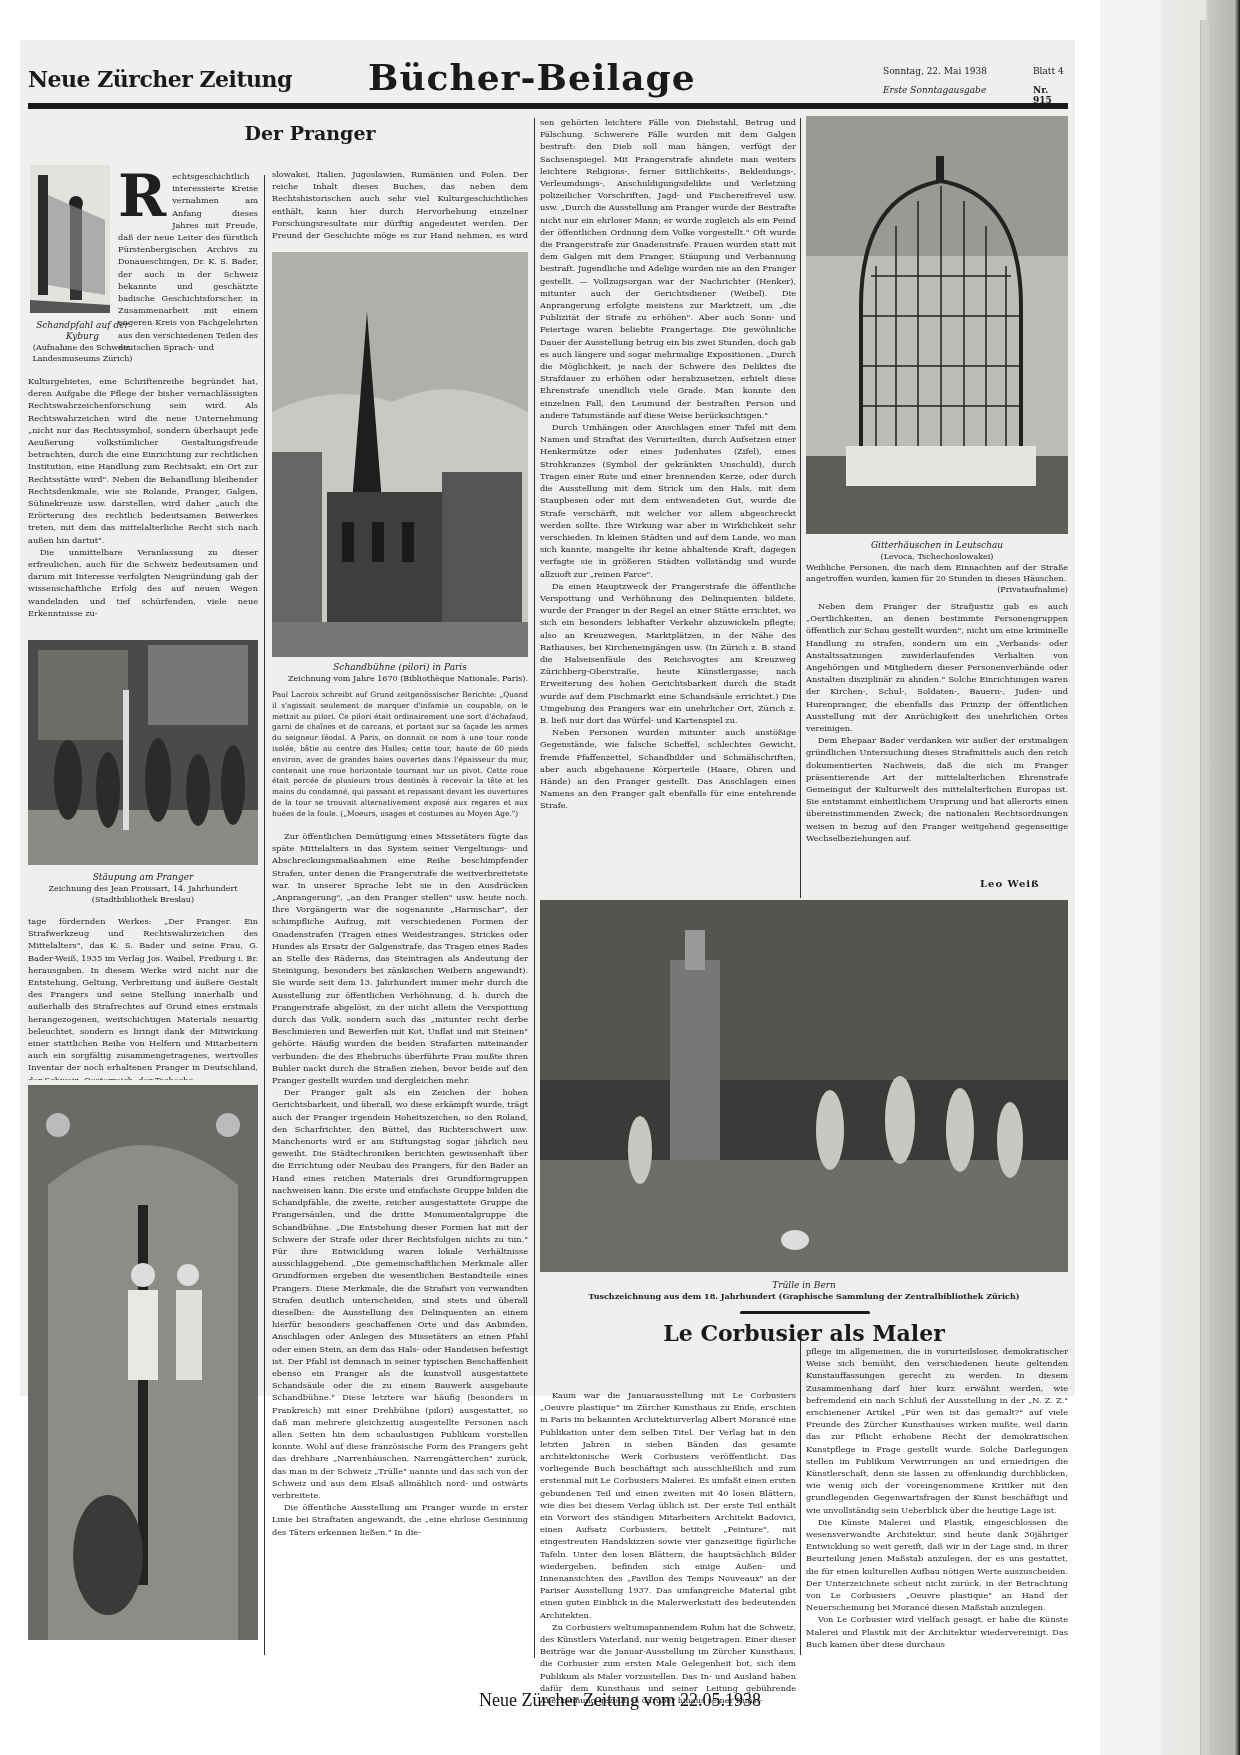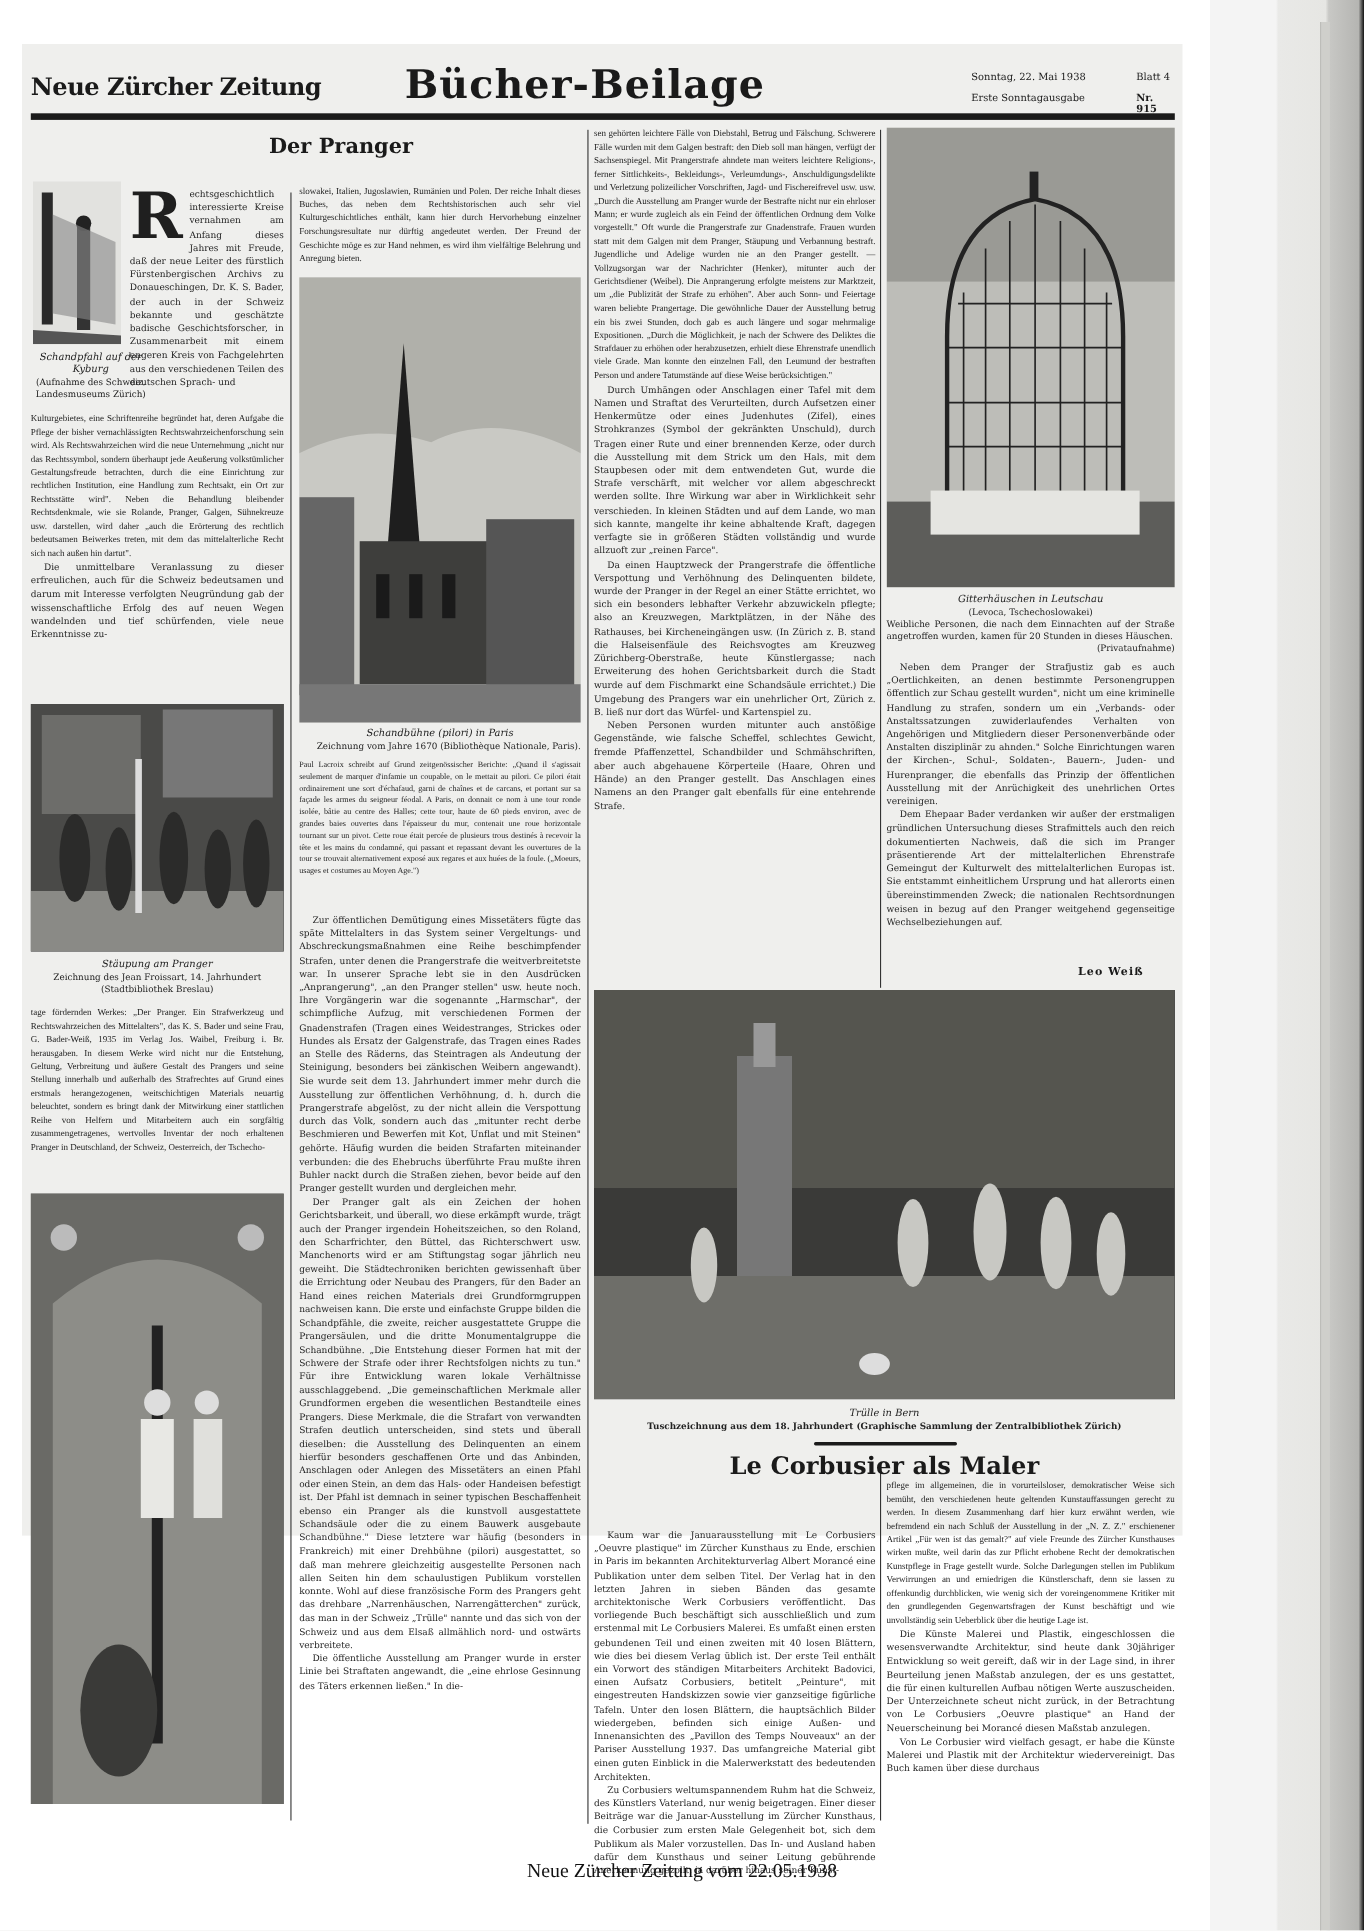--- a/index.html
+++ b/index.html
@@ -4,29 +4,29 @@
 <style>
   html, body { margin:0; padding:0; }
   body { width:1240px; height:1755px; background:#ffffff; position:relative; overflow:hidden; font-family:"DejaVu Serif", serif; color:#1a1a1a; }
   .binding { position:absolute; top:0; right:0; width:140px; height:1755px; background:linear-gradient(90deg,#f4f4f4 0,#f4f4f4 60px,#e9e9e7 62px,#e6e6e3 105px,#c8c8c5 108px,#b5b5b2 135px,#111 140px); }
   .binding .fold { position:absolute; left:100px; top:20px; width:8px; height:1735px; background:#cfcfcb; border-left:1px solid #bdbdb9; }
   .page { position:absolute; left:20px; top:40px; width:1055px; height:1356px; background:#efefed; }
   .masthead { position:absolute; left:8px; top:10px; width:1040px; height:50px; }
   .mast-left { position:absolute; left:0; top:16px; font-family:"DejaVu Serif", serif; font-weight:bold; font-size:22px; letter-spacing:-0.5px; }
   .mast-center { position:absolute; left:340px; top:6px; font-family:"DejaVu Serif", serif; font-weight:bold; font-size:36px; letter-spacing:1px; }
   .mast-date { position:absolute; left:855px; top:16px; font-size:9px; }
-  .mast-edition { position:absolute; left:855px; top:35px; font-size:9px; }
+  .mast-edition { position:absolute; left:855px; top:35px; font-size:9px;font-style:italic; }
   .mast-blatt { position:absolute; left:1005px; top:16px; font-size:9px; font-weight:normal; }
   .mast-nr { position:absolute; left:1005px; top:35px; font-size:9px; font-weight:bold; }
   .mast-rule { position:absolute; left:8px; top:63px; width:1040px; height:6px; background:#1a1a1a; }
   .col-rule { position:absolute; width:1px; background:#333; }
   .title { position:absolute; font-family:"DejaVu Serif", serif; font-weight:bold; text-align:center; }
   .text { position:absolute; font-family:"DejaVu Serif", serif; font-size:8.2px; line-height:12.2px; text-align:justify; color:#1f1f1f; overflow:hidden; }
   .text p { margin:0; text-indent:12px; }
-  .text p.noind { text-indent:0;font-family:Liberation Serif, serif; }
+  .text p.noind { text-indent:0; }
   .cap { position:absolute; text-align:center; font-size:8px; line-height:11px; color:#222; }
   .cap .ct { font-style:italic; font-size:9px; display:block; }
   .img { position:absolute; background:#3b3b3b; overflow:hidden; }
   .img svg { width:100%; height:100%; display:block; }
   .dropcap { float:left; font-size:58px; line-height:48px; font-weight:bold; margin:2px 6px 0 0; }
   .footer { position:absolute; left:0; top:1690px; width:1240px; text-align:center; font-family:"Liberation Serif", serif; font-size:18px; color:#111; }
   .sep-rule { position:absolute; height:3px; background:#1a1a1a; border-radius:2px; }
 </style>
 </head>
 <body>

